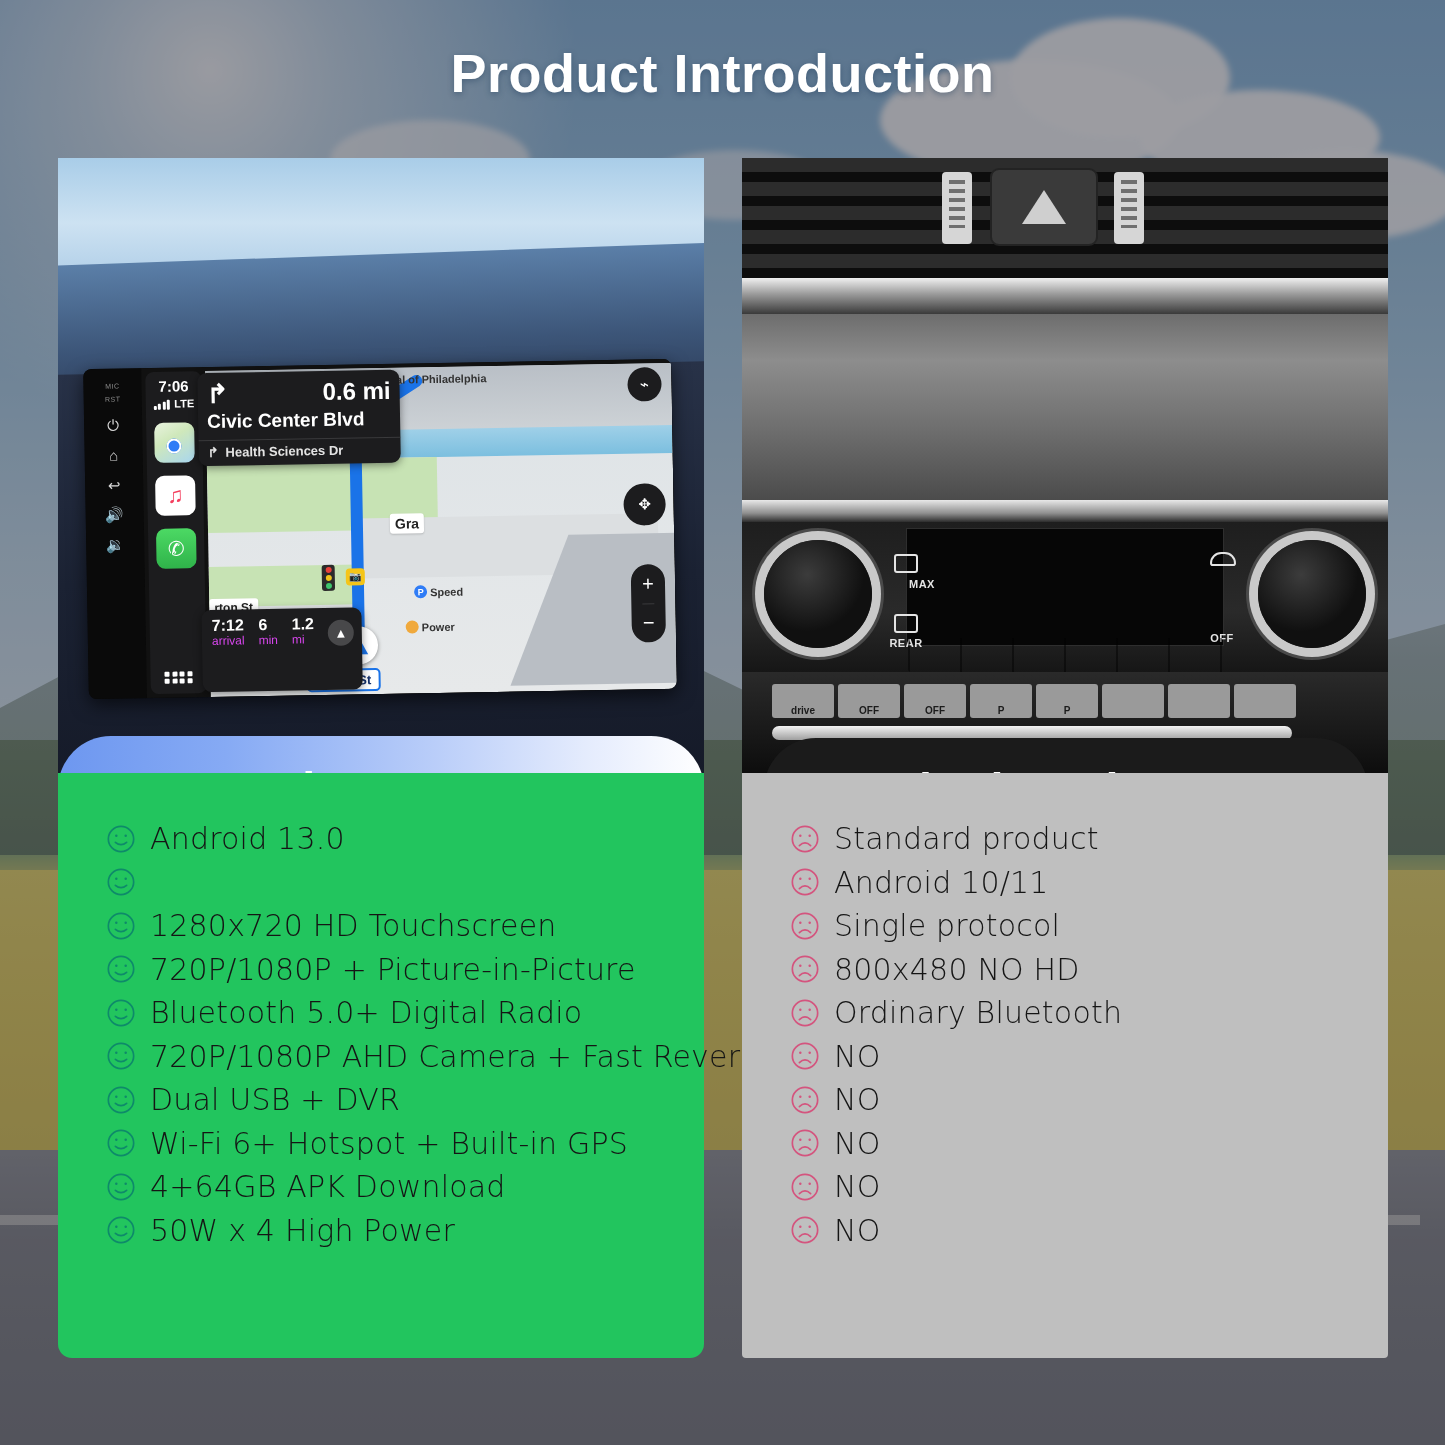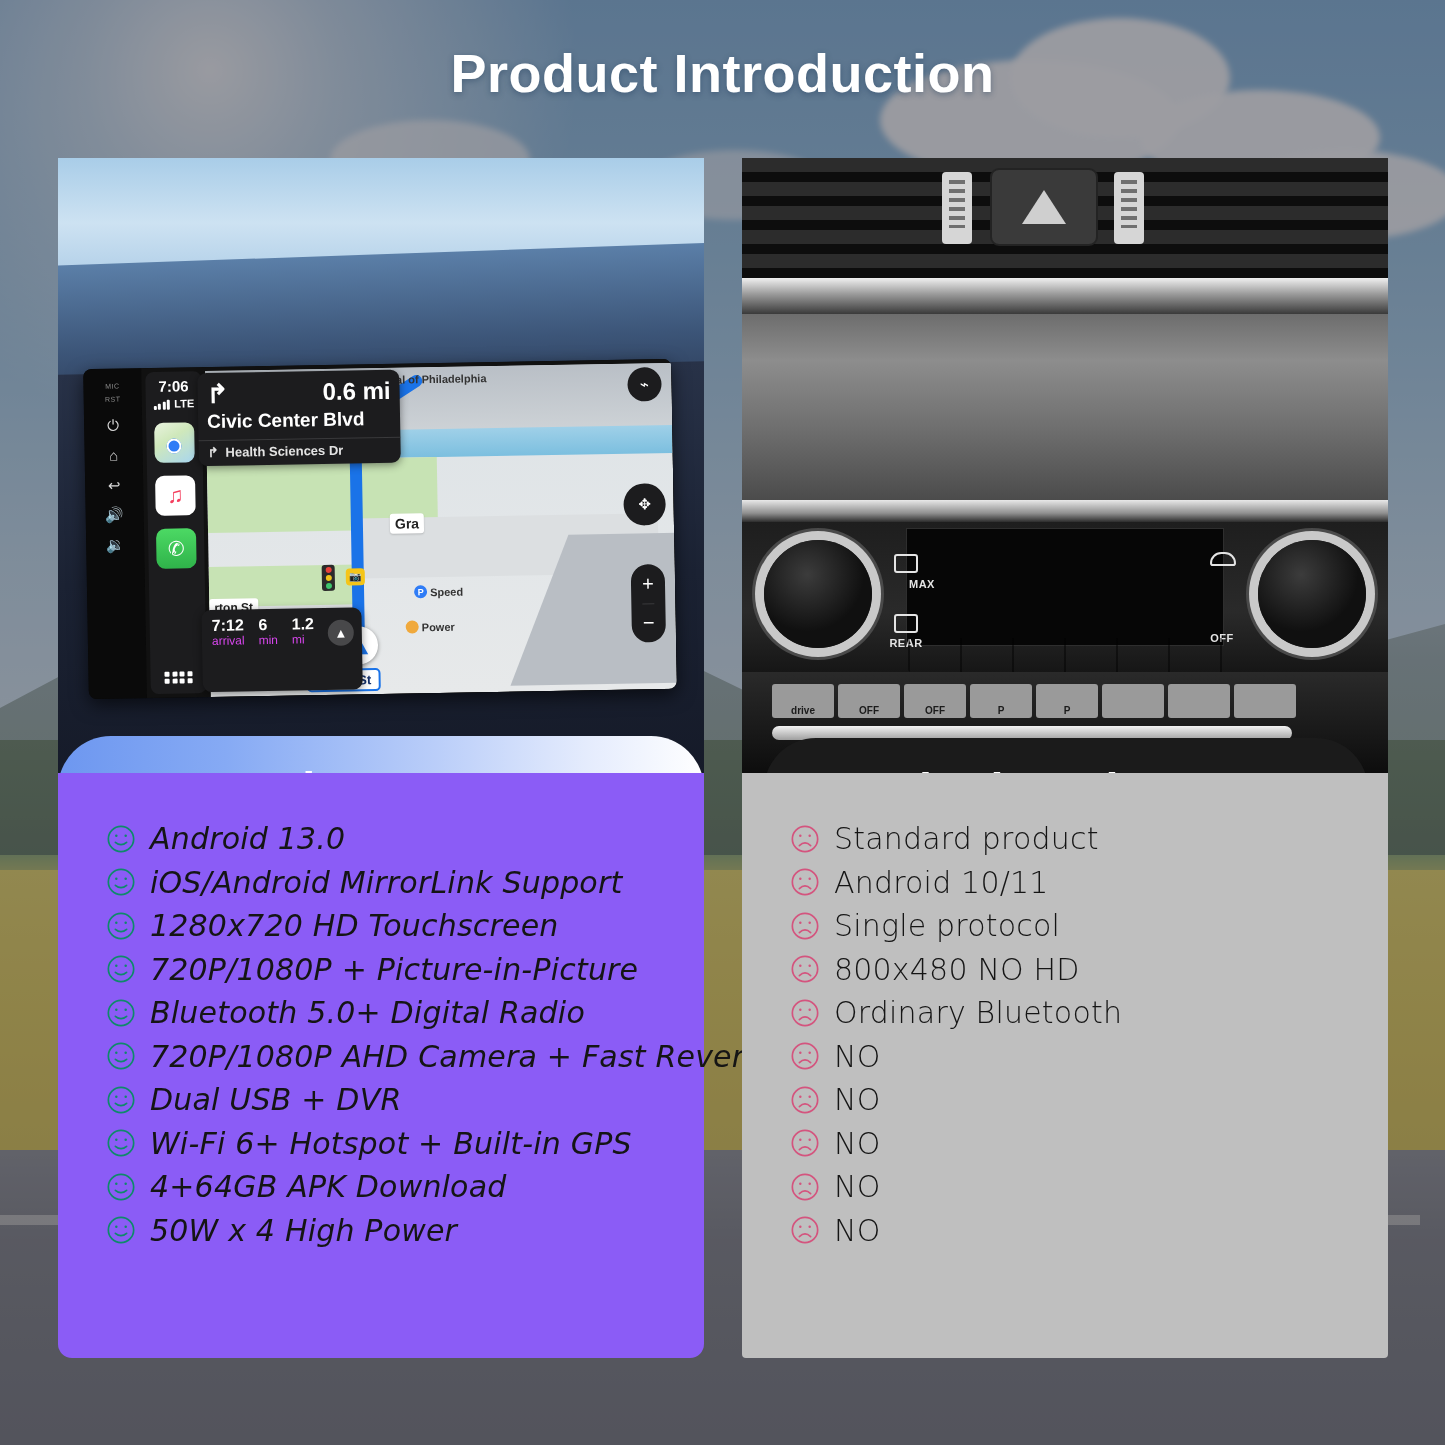--- a/index.html
+++ b/index.html
@@ -65,21 +65,21 @@
     text-shadow: 0 2px 6px rgba(30,60,90,.45);
   }
 
   
   .col { position:absolute; top:158px; }
   #col-left  { left:58px;  width:646px;  height:1200px; }
   #col-right { left:742px; width:646px;  height:1200px; }
 
   .photo { position:relative; width:100%; height:615px; overflow:hidden; background:#0a0a0a; }
   .panel { position:relative; width:100%; height:585px; }
-  #col-left  .panel { background:#8b5cf6; border-radius:0 0 14px 14px;font-style:italic; }
+  #col-left  .panel { background:#22c55e; border-radius:0 0 14px 14px; }
   #col-right .panel { background:#bfbfbf; border-radius:0 0 4px 4px; }
 
   
   .hdr {
     position:absolute; z-index:6; display:flex; align-items:center;
     font-weight:bold; color:#fff; white-space:pre;
   }
   #hdr-left {
     left:0; top:578px; width:646px; height:106px; border-radius:54px;
     background: linear-gradient(90deg,#6d97f0 0%, #86aaf4 26%, #b9cdf9 58%, #e5ecfd 82%, #ffffff 100%);
@@ -496,21 +496,20 @@
             </svg></span>
           <span class="row-text">Android 13.0</span>
         </div>
         <div class="row">
           <span class="face"><svg viewBox="0 0 32 32" width="30" height="30">
               <circle cx="16" cy="16" r="13.5" fill="none" stroke="#0e8a6a" stroke-width="1.8"></circle>
               <circle cx="11" cy="12.5" r="1.3" fill="#0e8a6a"></circle>
               <circle cx="21" cy="12.5" r="1.3" fill="#0e8a6a"></circle>
               <path d="M10 19.5 Q16 24.5 22 19.5" fill="none" stroke="#0e8a6a" stroke-width="1.8" stroke-linecap="round"></path>
             </svg></span>
-          <span class="row-text">iOS/Android MirrorLink Support</span>
         </div>
         <div class="row">
           <span class="face"><svg viewBox="0 0 32 32" width="30" height="30">
               <circle cx="16" cy="16" r="13.5" fill="none" stroke="#0e8a6a" stroke-width="1.8"></circle>
               <circle cx="11" cy="12.5" r="1.3" fill="#0e8a6a"></circle>
               <circle cx="21" cy="12.5" r="1.3" fill="#0e8a6a"></circle>
               <path d="M10 19.5 Q16 24.5 22 19.5" fill="none" stroke="#0e8a6a" stroke-width="1.8" stroke-linecap="round"></path>
             </svg></span>
           <span class="row-text">1280x720 HD  Touchscreen</span>
         </div>

